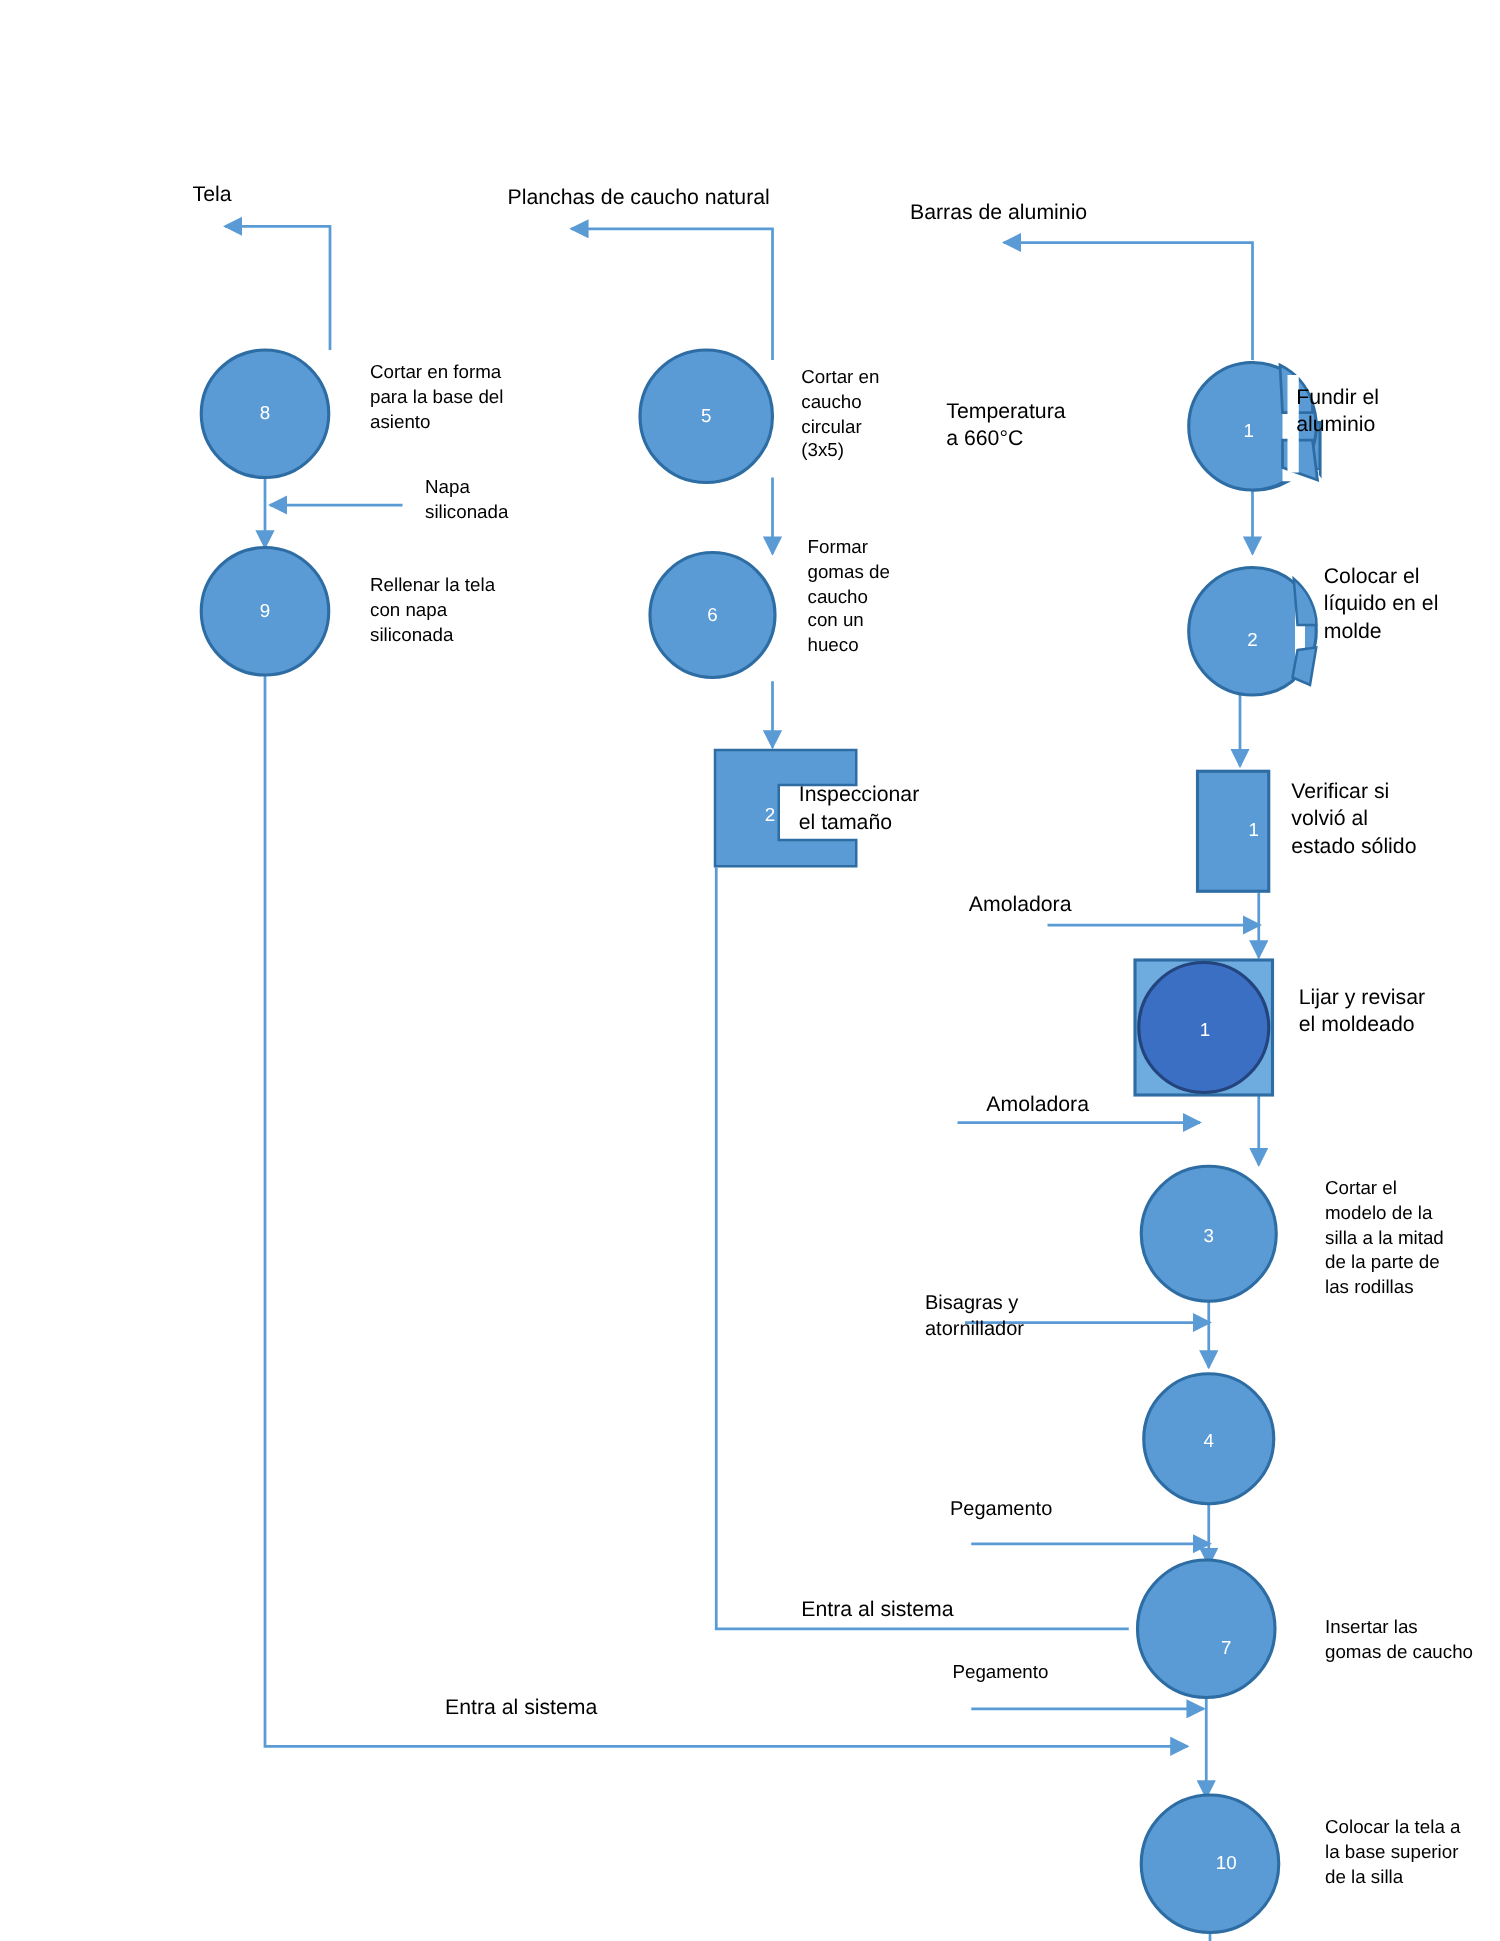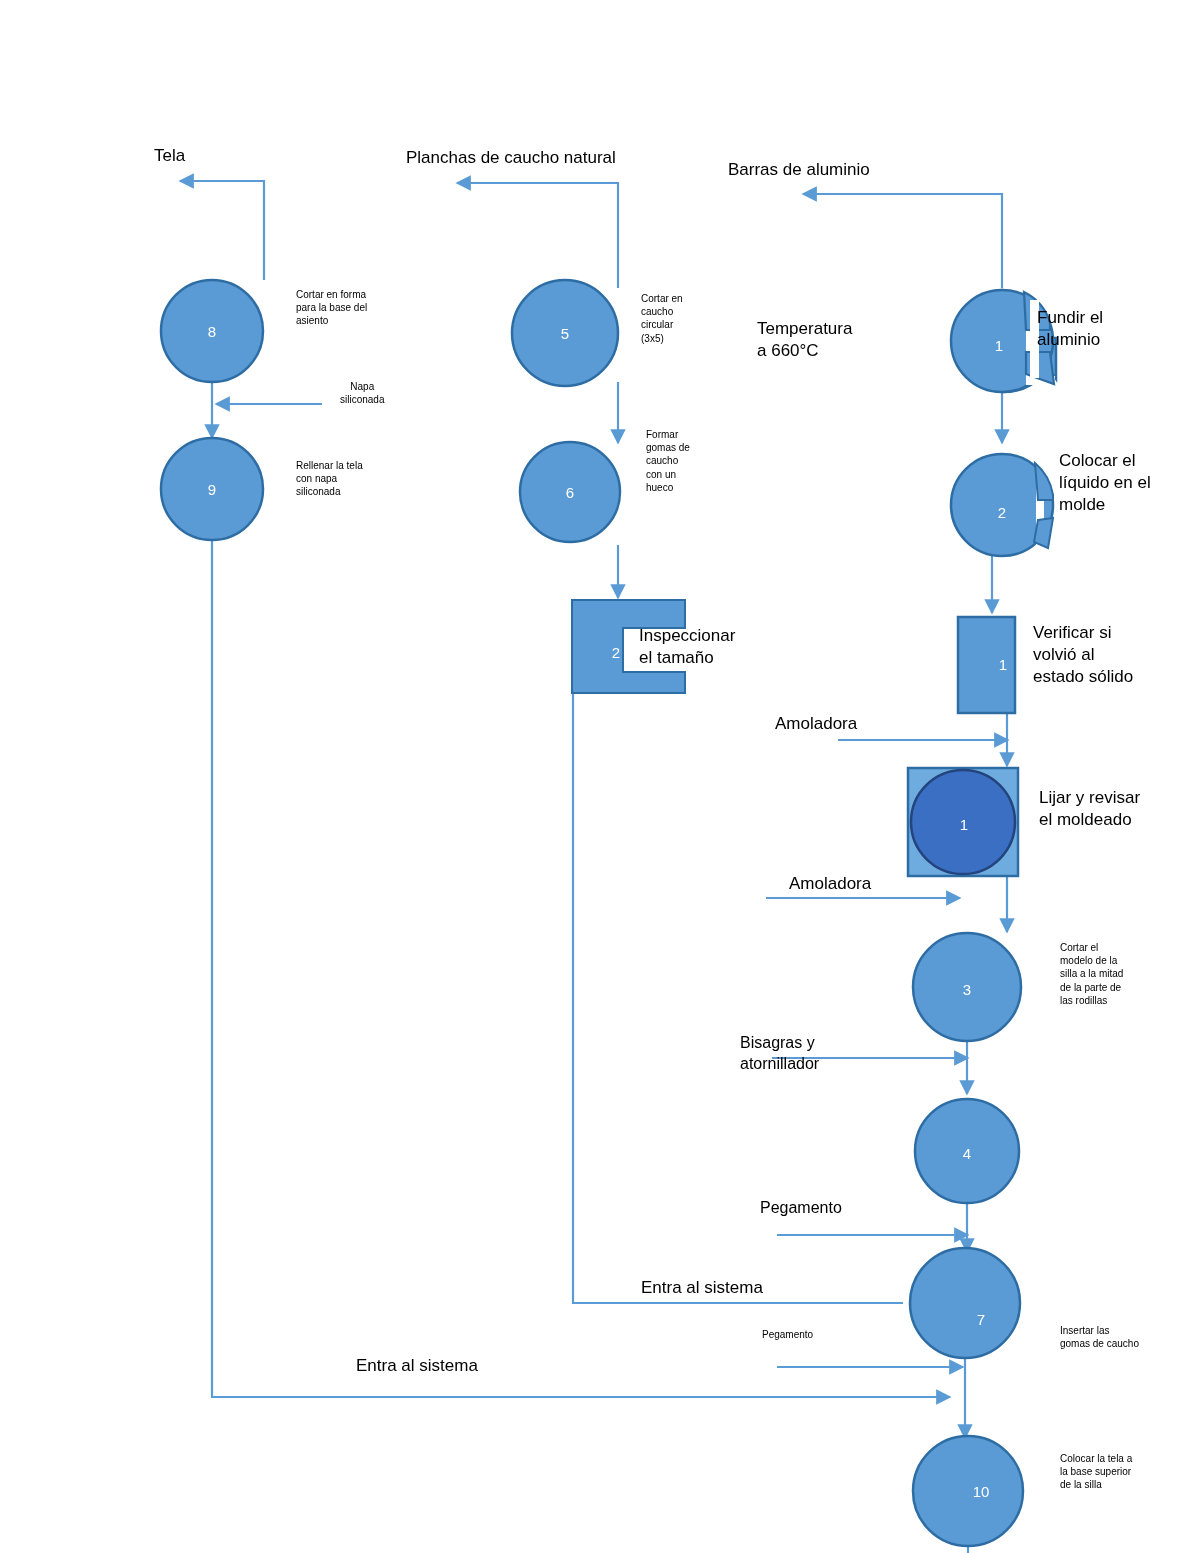--- a/index.html
+++ b/index.html
@@ -1,20 +1,20 @@
 <!DOCTYPE html>
 <html><head>
 <meta charset="utf-8">
 <style>
   html,body{margin:0;padding:0;background:#ffffff;}
   body{font-family:"Liberation Sans",sans-serif;}
   #page{position:relative;width:1200px;height:1553px;overflow:hidden;background:#fff;}
   svg#flow{position:absolute;left:0;top:0;width:1200px;height:1553px;}
   .lbl{position:absolute;color:#000;font-family:"Liberation Sans",sans-serif;font-size:16px;line-height:1.30;white-space:pre-line;}
-  .lbl.small{font-size:10px;line-height:1.32;}
+  .lbl.small{font-size:15px;line-height:1.32;}
   .lbl.bold{font-weight:normal;}
   .lbl.mid{font-size:17px;}
   .nodenum{position:absolute;color:#ffffff;font-size:15px;font-family:"Liberation Sans",sans-serif;transform:translate(-50%,-50%);pointer-events:none;}
 </style>
 </head>
 <body>
 
 <div id="page">
 
   <svg id="flow" viewBox="0 0 1200 1553">
@@ -153,21 +153,21 @@
   <div class="nodenum" style="left:1003px;top:664px;">1</div>
   <div class="nodenum" style="left:964px;top:824px;">1</div>
   <div class="nodenum" style="left:967px;top:989px;">3</div>
   <div class="nodenum" style="left:967px;top:1153px;">4</div>
   <div class="nodenum" style="left:981px;top:1319px;">7</div>
   <div class="nodenum" style="left:981px;top:1491px;">10</div>
 
   <div class="lbl mid" style="left:142px;top:145px;margin-left:12px;">Tela</div>
   <div class="lbl mid" style="left:406px;top:147px;">Planchas de caucho natural</div>
   <div class="lbl mid" style="left:728px;top:159px;">Barras de aluminio</div>
-  <div class="lbl small" style="left:340px;top:380px;text-align:center;">Napa
+  <div class="lbl small" style="left:340px;top:380px;">Napa
 siliconada</div>
   <div class="lbl mid" style="left:757px;top:318px;">Temperatura
 a 660°C</div>
   <div class="lbl mid" style="left:775px;top:713px;">Amoladora</div>
   <div class="lbl mid" style="left:789px;top:873px;">Amoladora</div>
   <div class="lbl bold" style="left:740px;top:1000px;margin-top:33px;">Bisagras y
 atornillador</div>
   <div class="lbl bold" style="left:760px;top:1198px;">Pegamento</div>
   <div class="lbl small" style="left:762px;top:1328px;">Pegamento</div>
   <div class="lbl mid" style="left:641px;top:1277px;">Entra al sistema</div>
@@ -198,19 +198,19 @@
   <div class="lbl mid" style="left:1033px;top:622px;width:145px;">Verificar si
 volvió al
 estado sólido</div>
   <div class="lbl mid" style="left:1039px;top:787px;width:150px;">Lijar y revisar
 el moldeado</div>
   <div class="lbl small bold" style="left:1060px;top:941px;width:135px;">Cortar el
 modelo de la
 silla a la mitad
 de la parte de
 las rodillas</div>
-  <div class="lbl small" style="left:1060px;top:1292px;width:140px;margin-top:32px;">Insertar las
+  <div class="lbl small" style="left:1060px;top:1292px;width:140px;">Insertar las
 gomas de caucho</div>
   <div class="lbl small" style="left:1060px;top:1452px;width:140px;">Colocar la tela a
 la base superior
 de la silla</div>
 
 </div>
 
 </body></html>

